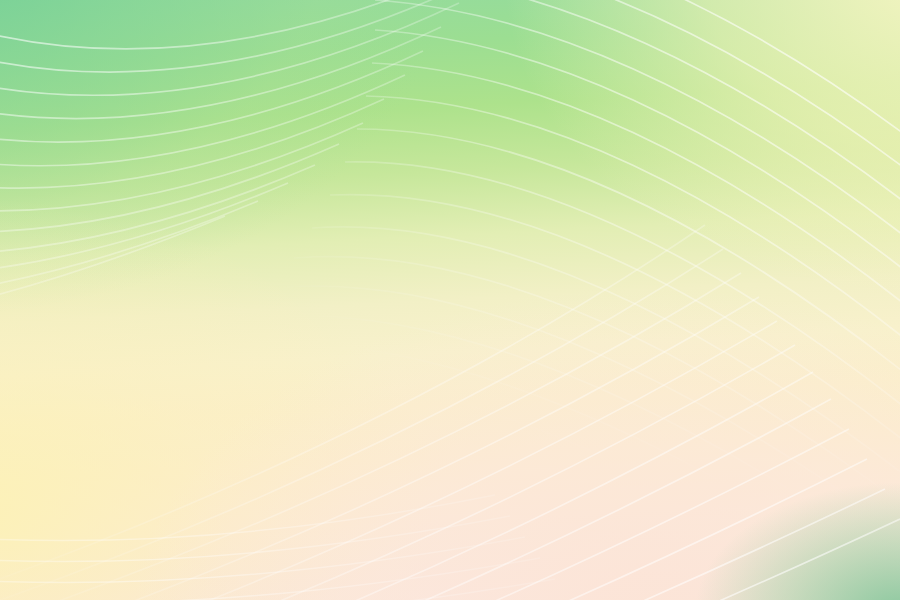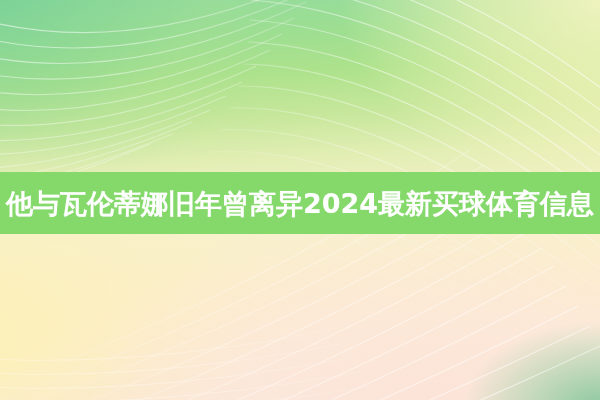--- a/index.html
+++ b/index.html
@@ -203,17 +203,14 @@
 
     <g mask="url(#maskBL)" fill="none" stroke="#FFFFFF" stroke-opacity="0.42" stroke-width="1">
       <path d="M -60 356 Q 120 372 330 330"></path>
       <path d="M -60 370 Q 120 386 340 344"></path>
       <path d="M -60 384 Q 122 400 350 358"></path>
       <path d="M -60 398 Q 124 414 360 372"></path>
       <path d="M -60 412 Q 126 428 370 386"></path>
     </g>
   </svg>
 
-  <div class="text-band">
-    <div class="band-title">他与瓦伦蒂娜旧年曾离异2024最新买球体育信息</div>
-  </div>
 
 </div>
 
 </body></html>

